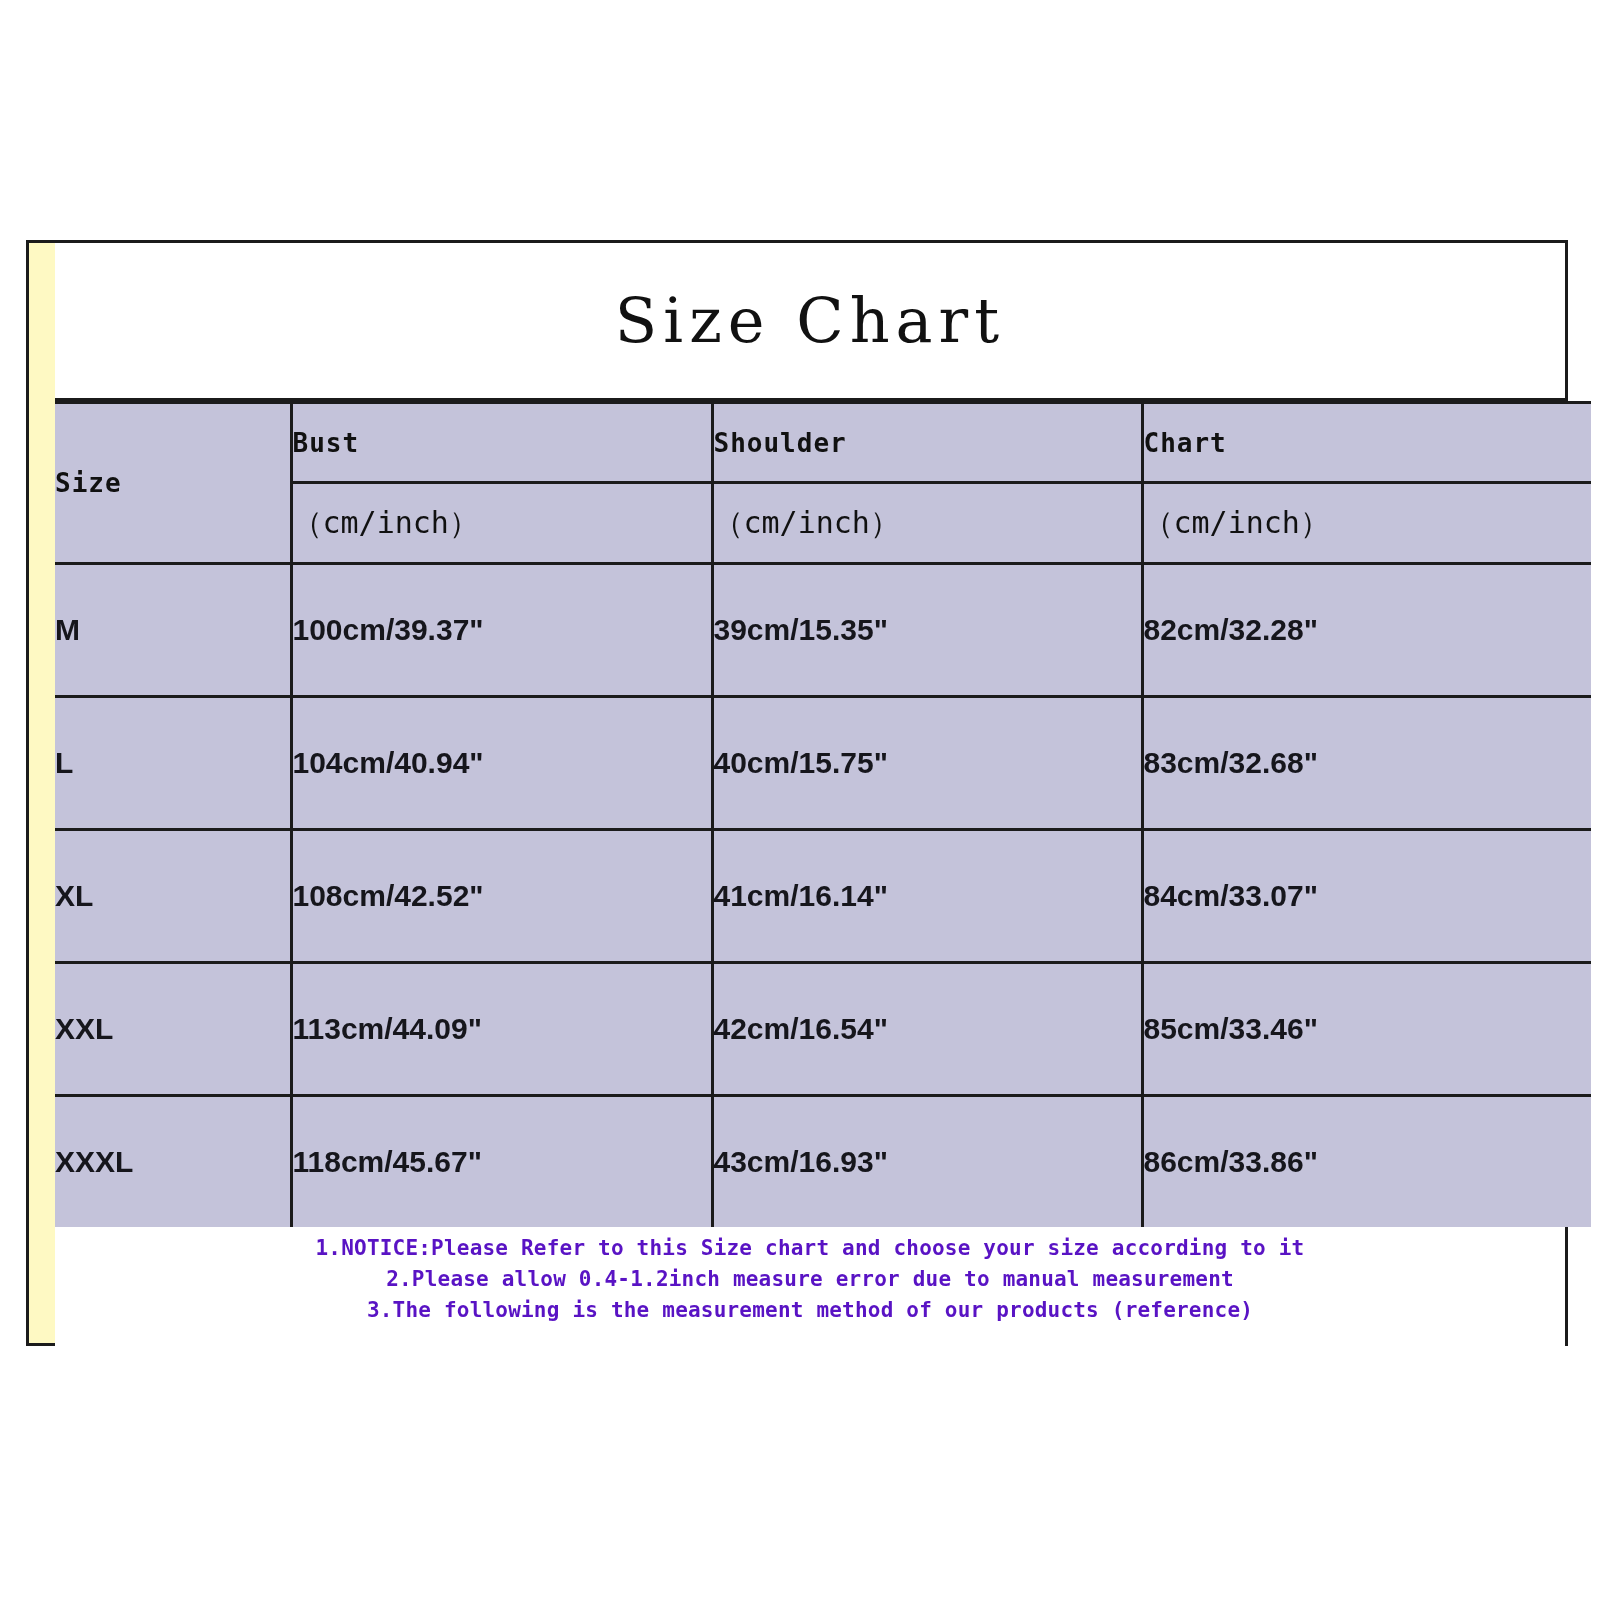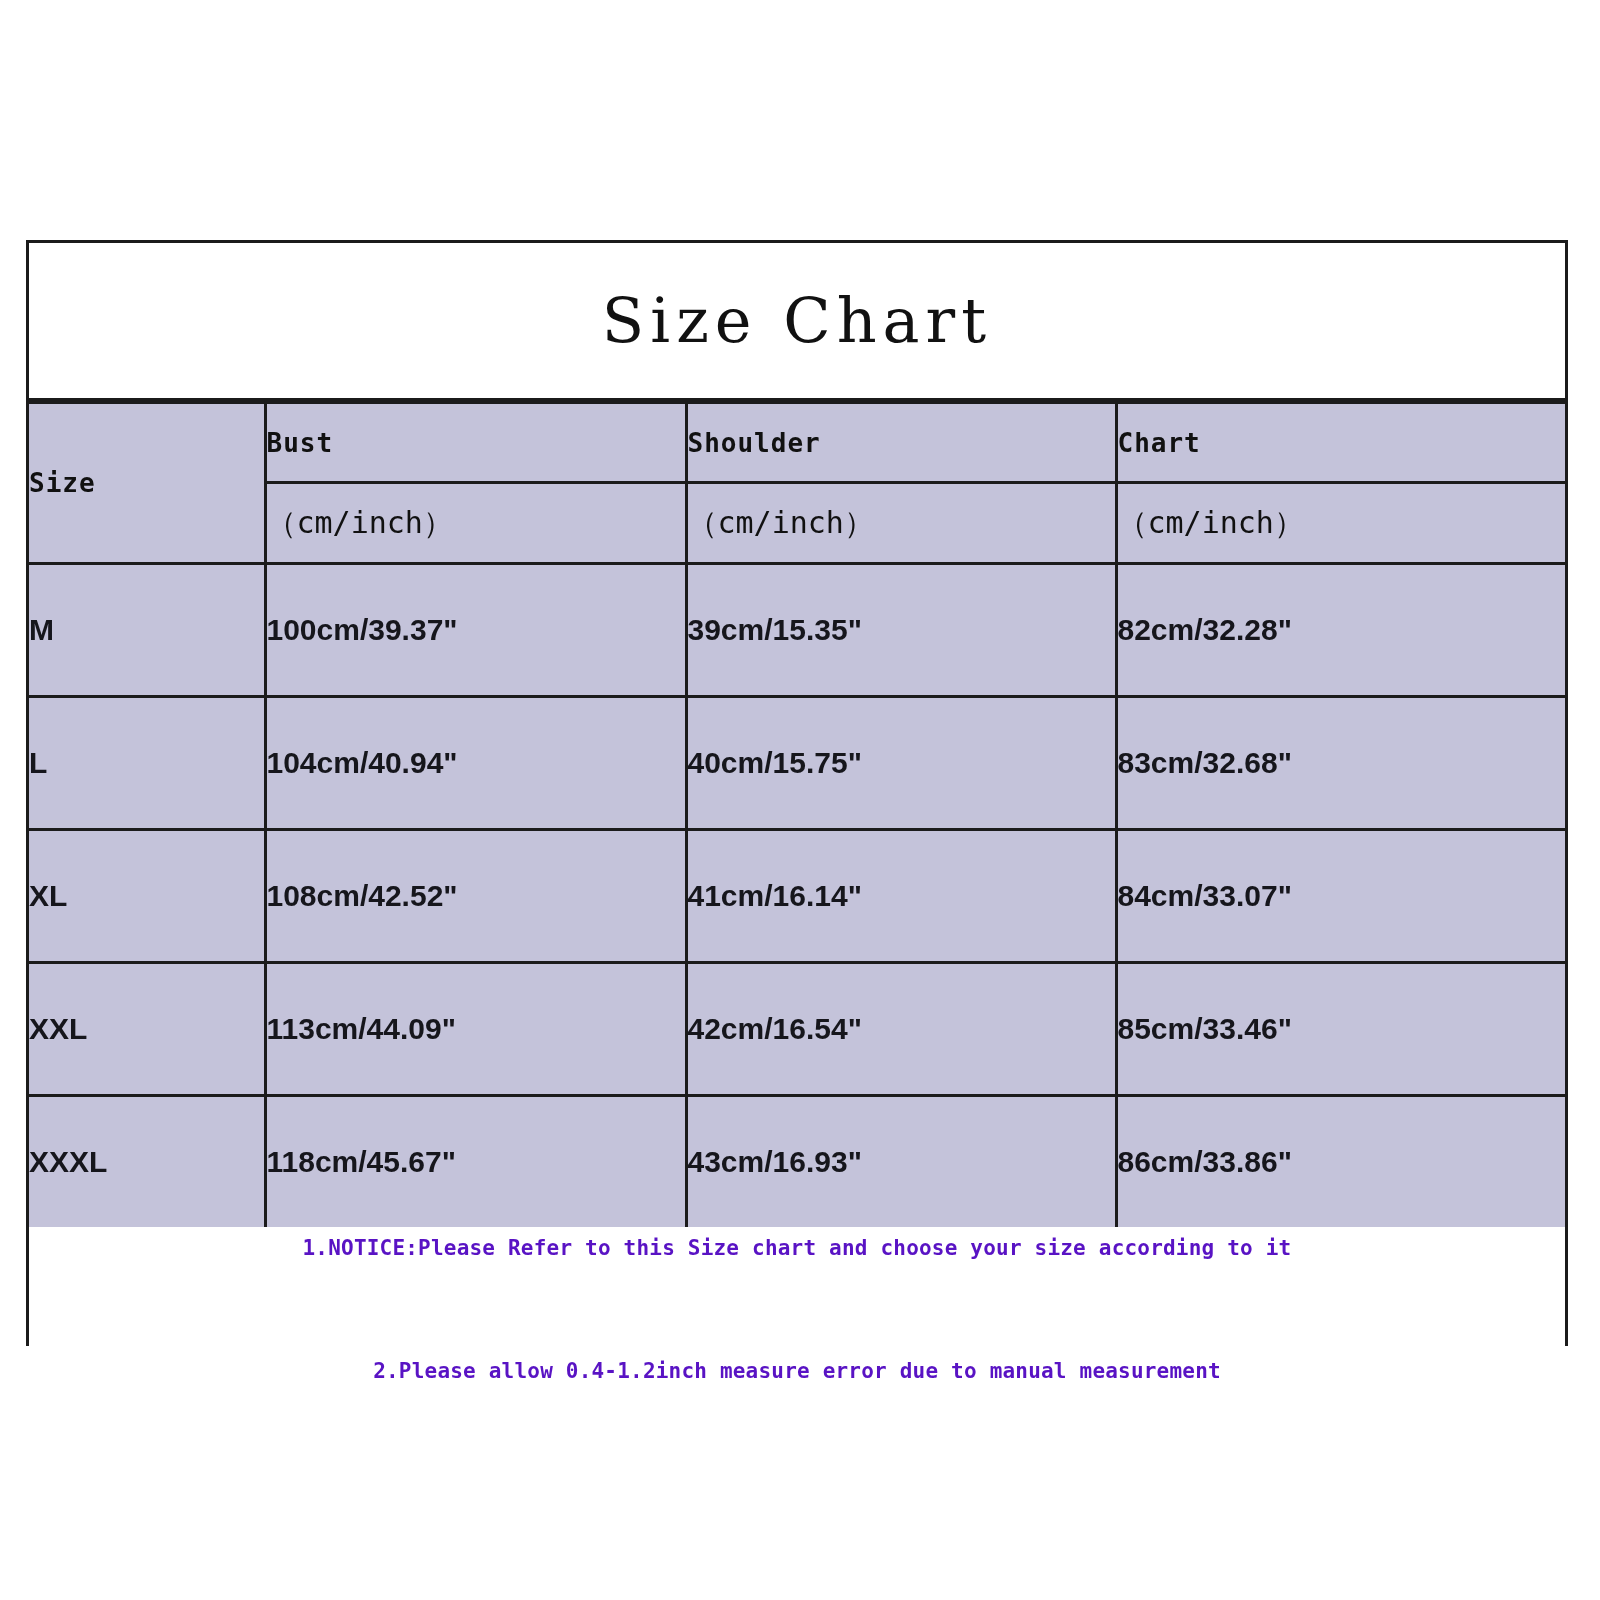--- a/index.html
+++ b/index.html
@@ -24,20 +24,21 @@
   
   .chart-frame {
     position: absolute;
     left: 26px;
     top: 240px;
     width: 1542px;
     height: 1106px;
     box-sizing: border-box;
     border: 3px solid #1b1b1b;
     background: #fef9c3;
+    padding-left: 26px;
   }
 
   
   .title-band {
     height: 158px;
     background: #ffffff;
     display: flex;
     align-items: center;
     justify-content: center;
     border-bottom: 3px solid #1b1b1b;
@@ -117,21 +118,21 @@
 
   
   .notice-band {
     height: 160px;
     background: #ffffff;
     box-sizing: border-box;
     padding-top: 6px;
     display: flex;
     flex-direction: column;
     align-items: center;
-    justify-content: space-between;
+    justify-content: flex-start;
   }
   .notice-line {
     font-family: "DejaVu Sans Mono", "Liberation Mono", monospace;
     font-weight: bold;
     font-size: 21px;
     letter-spacing: 0.2px;
     color: #5913c4;
     line-height: 31px;
     white-space: pre;
   }
@@ -254,16 +255,17 @@
           <td>
             <span class="cell-val">86cm/33.86"</span>
           </td>
         </tr>
       </tbody>
     </table>
 
     <div class="notice-band">
       <div class="notice-line">1.NOTICE:Please Refer to this Size chart and choose your size according to it</div>
       <div class="notice-line">2.Please allow 0.4-1.2inch measure error due to manual measurement</div>
+      <div class="notice-line">3.The following is the measurement method of our products (reference)</div>
     </div>
 
   </div>
 </div>
 
 </body></html>

